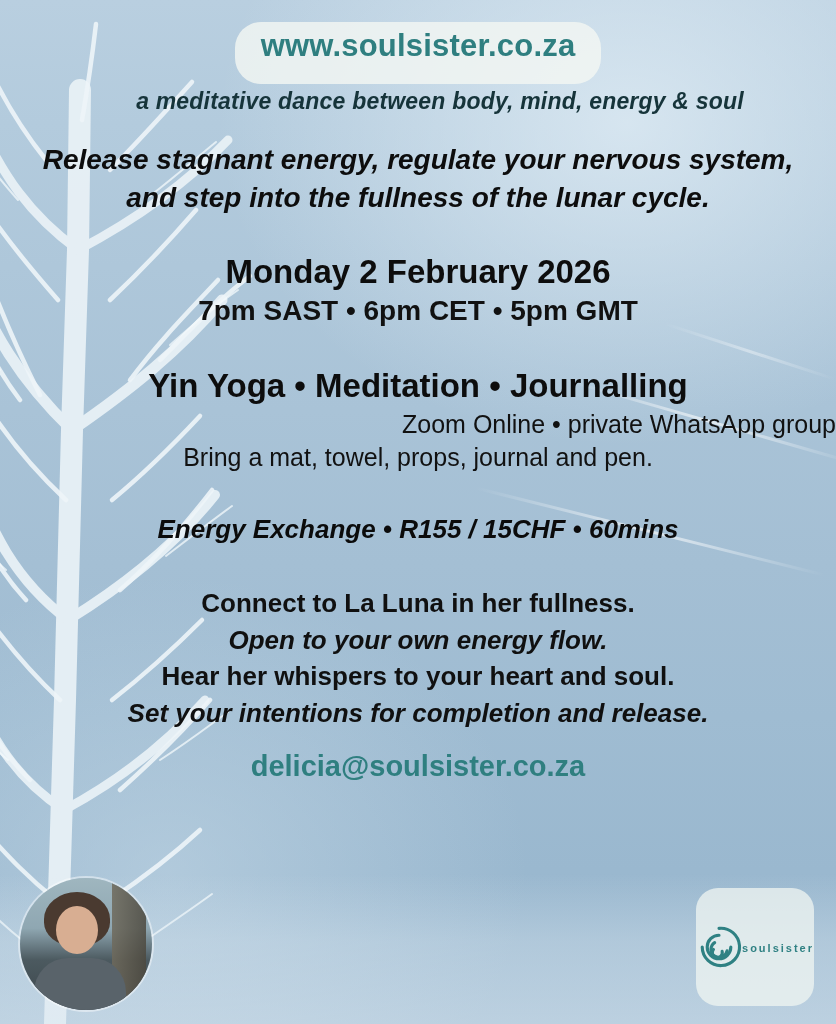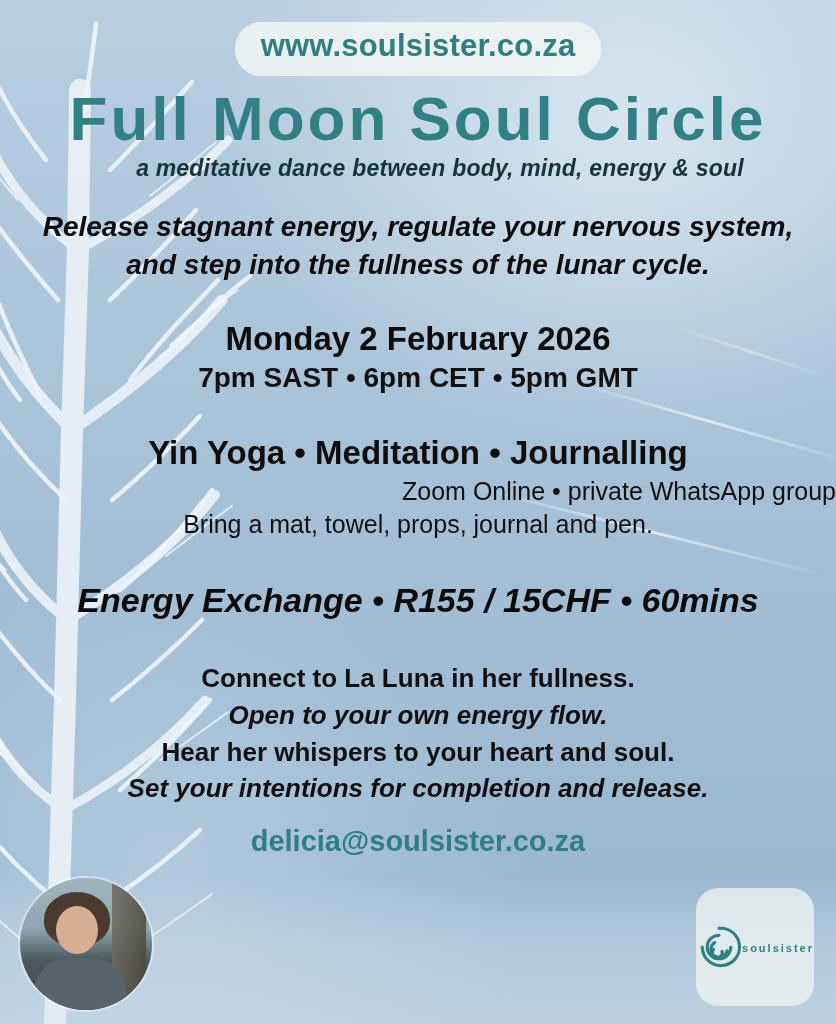--- a/index.html
+++ b/index.html
@@ -74,21 +74,21 @@
     position: relative;
     width: 836px;
     height: 1024px;
     text-align: center;
     color: #111;
   }
 
   .url-pill {
     display: inline-block;
     margin-top: 22px;
-    padding: 6px 26px 12px;
+    padding: 6px 26px 20px;
     background: rgba(243,247,243,0.82);
     border-radius: 26px;
     color: #2f7f80;
     font-size: 31px;
     font-weight: 700;
     letter-spacing: .2px;
   }
 
   .title {
     margin: 10px 0 0;
@@ -154,21 +154,21 @@
   }
   .welcome {
     margin: 2px 0 0;
     font-size: 25px;
     font-weight: 400;
     color: #111;
   }
 
   .energy {
     margin: 42px 0 0;
-    font-size: 34px;
+    font-size: 26px;
     font-weight: 700;
     font-style: italic;
     color: #0b0b0b;
   }
 
   .invite {
     margin: 40px auto 8px;
     width: 780px;
     line-height: 1.42;
   }
@@ -319,21 +319,20 @@
       </g>
     </svg>
   </div>
 
   <div class="snowfield"></div>
 
   <div class="content">
 
     <div class="url-pill">www.soulsister.co.za</div>
 
-    <h1 class="title">Full Moon Soul Circle</h1>
     <div class="subtitle">a meditative dance between body, mind, energy &amp; soul</div>
 
     <div class="tagline">
       <div>Release stagnant energy, regulate your nervous system,</div>
       <div>and step into the fullness of the lunar cycle.</div>
     </div>
 
     <div class="date">Monday 2 February 2026</div>
     <div class="times">7pm SAST • 6pm CET • 5pm GMT</div>
 

